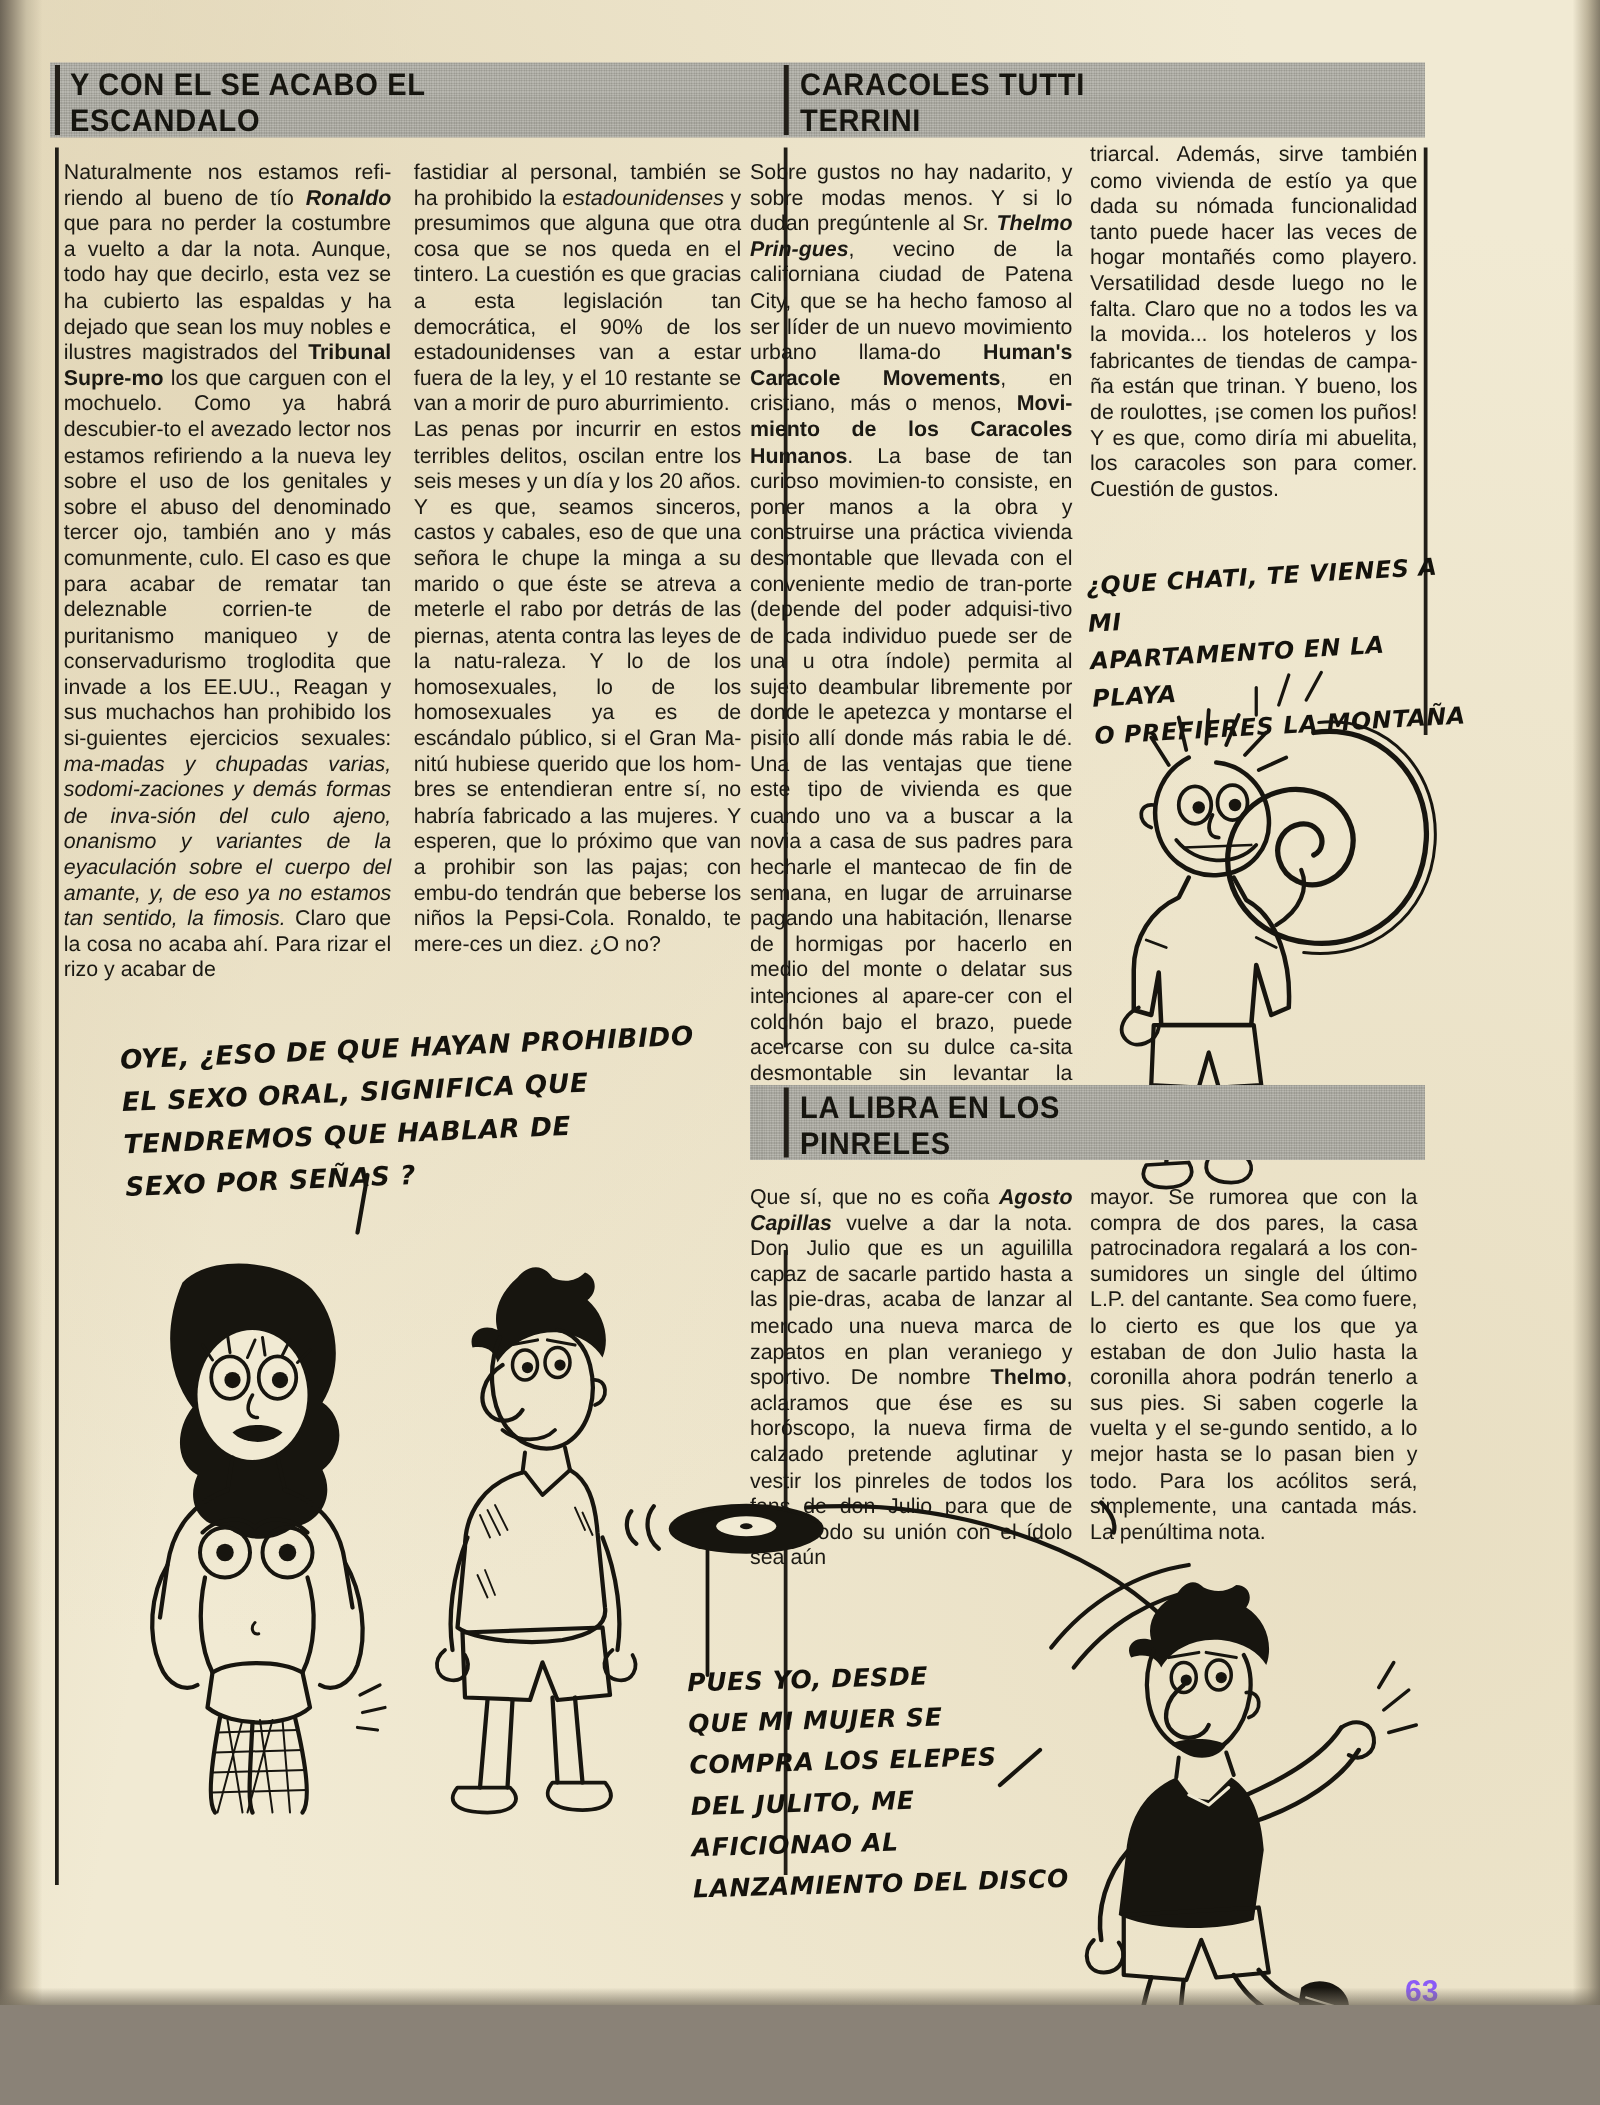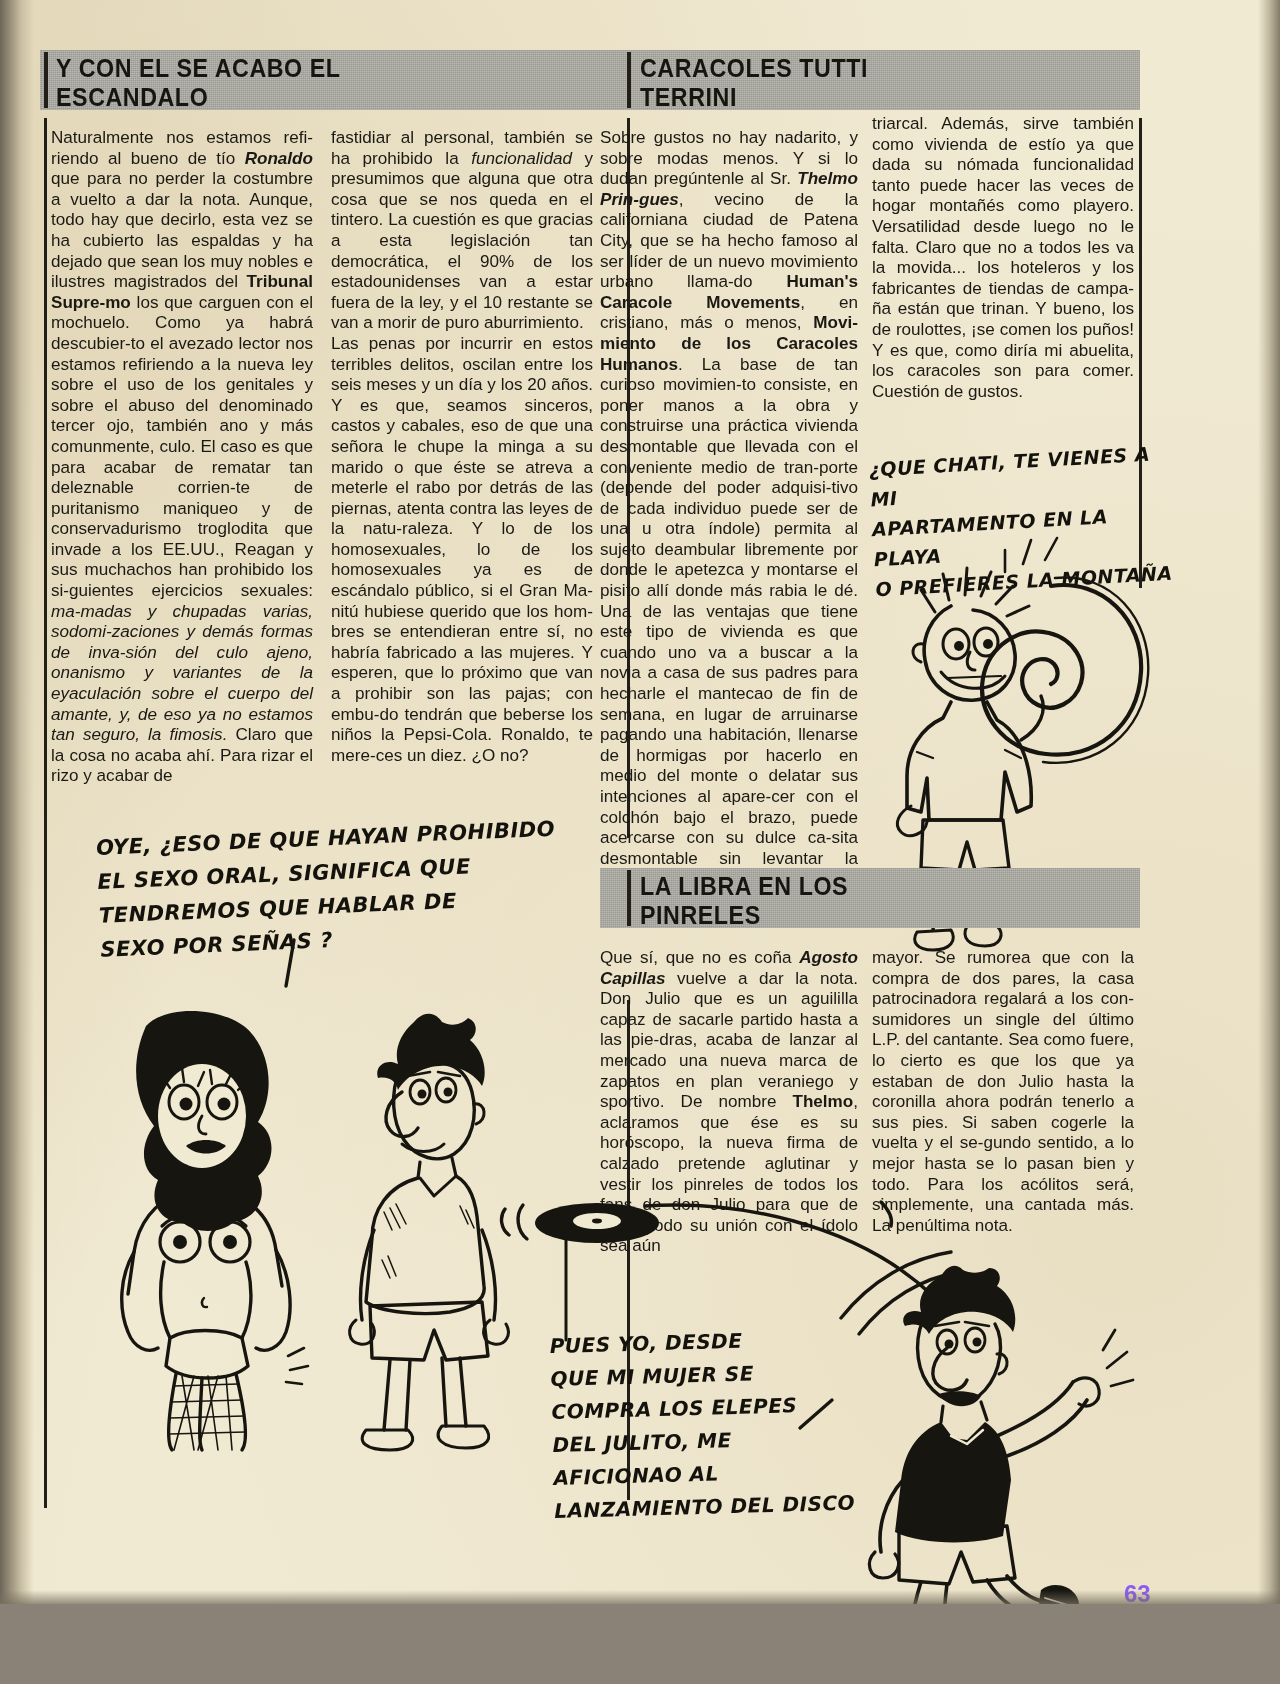--- a/index.html
+++ b/index.html
@@ -143,27 +143,27 @@
       para no perder la costumbre a vuelto a dar la nota. Aunque, todo hay que decirlo,
       esta vez se ha cubierto las espaldas y ha dejado que sean los muy nobles e ilustres
       magistrados del <b>Tribunal Supre-mo</b> los que carguen con el mochuelo. Como ya habrá
       descubier-to el avezado lector nos estamos refiriendo a la nueva ley sobre el uso de los
       genitales y sobre el abuso del denominado tercer ojo, también ano y más comunmente,
       culo. El caso es que para acabar de rematar tan deleznable corrien-te de puritanismo
       maniqueo y de conservadurismo troglodita que invade a los EE.UU., Reagan y sus
       muchachos han prohibido los si-guientes ejercicios sexuales: <i>ma-madas y chupadas
       varias, sodomi-zaciones y demás formas de inva-sión del culo ajeno, onanismo y
       variantes de la eyaculación sobre el cuerpo del amante, y, de eso ya no estamos tan
-      seguro, la fimosis.</i> Claro que la cosa no acaba ahí. Para rizar el rizo y acabar de
+      sentido, la fimosis.</i> Claro que la cosa no acaba ahí. Para rizar el rizo y acabar de
     </p>
   </div>
 
   <div class="col" style="left:331px; top:128px; width:262px;">
     <p>
-      fastidiar al personal, también se ha prohibido la <i>funcionalidad</i> y presumimos que
+      fastidiar al personal, también se ha prohibido la <i>estadounidenses</i> y presumimos que
       alguna que otra cosa que se nos queda en el tintero. La cuestión es que gracias a esta
       legislación tan democrática, el 90% de los estadounidenses van a estar fuera de la ley,
       y el 10 restante se van a morir de puro aburrimiento.
     </p>
     <p>
       Las penas por incurrir en estos terribles delitos, oscilan entre los seis meses y un día
       y los 20 años. Y es que, seamos sinceros, castos y cabales, eso de que una señora le
       chupe la minga a su marido o que éste se atreva a meterle el rabo por detrás de las
       piernas, atenta contra las leyes de la natu-raleza. Y lo de los homosexuales, lo de los
       homosexuales ya es de escándalo público, si el Gran Ma-nitú hubiese querido que los

